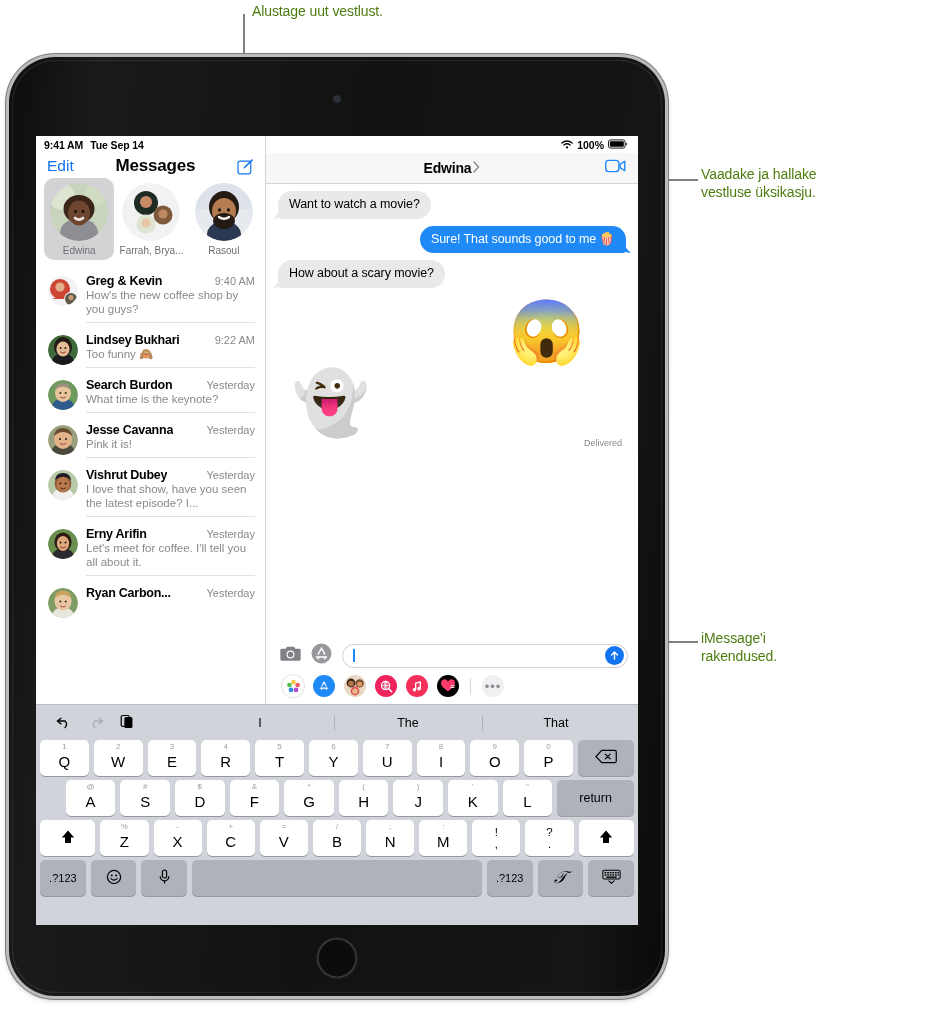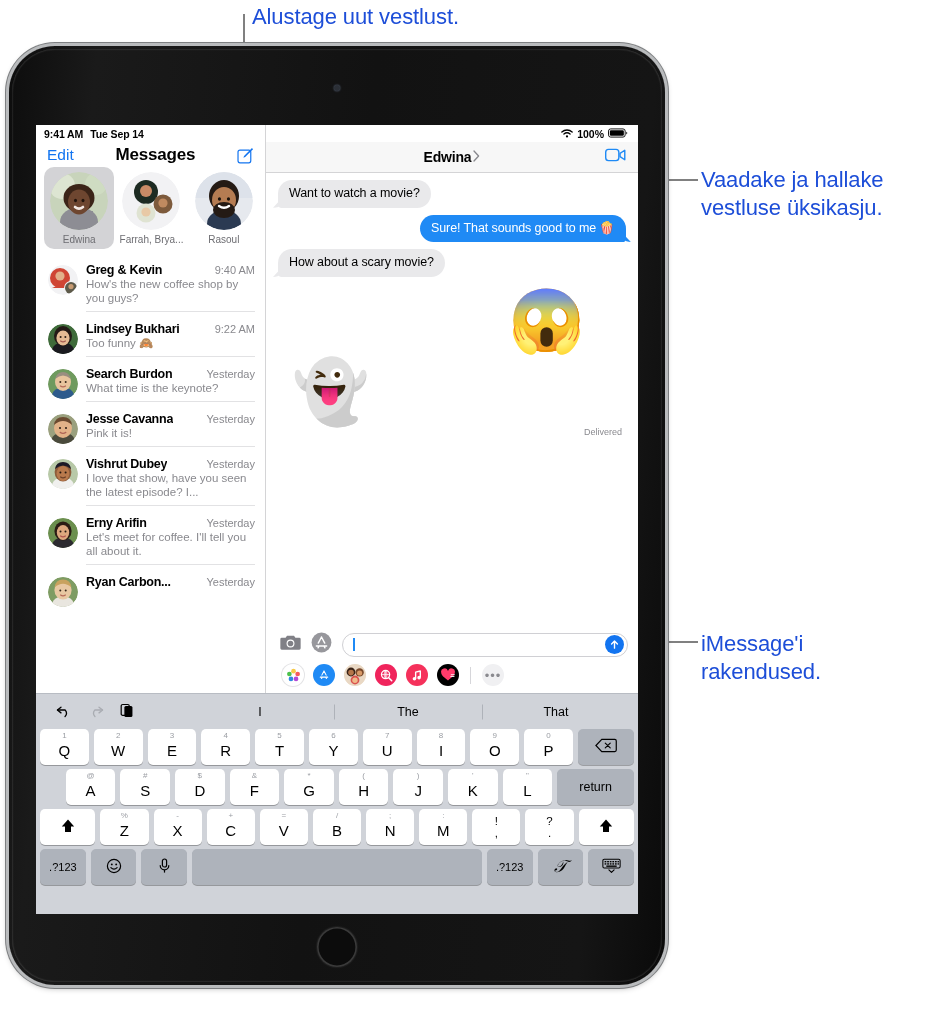--- a/index.html
+++ b/index.html
@@ -6,36 +6,36 @@
   body{
     width:950px;height:1016px;
     background:#ffffff;
     font-family:"Liberation Sans", sans-serif;
     overflow:hidden;
     position:relative;
   }
   
   .callout{
     position:absolute;
-    font-size:22px;
-    color:#1d4ed8;
+    font-size:14px;
+    color:#4d7c0f;
     line-height:1.28;
     white-space:pre-line;
     letter-spacing:-0.1px;
   }
   #callout-new{ left:252px; top:3px; }
   #callout-details{ left:701px; top:166px; }
   #callout-apps{ left:701px; top:630px; }
 
   .leader{ position:absolute; background:#808080; }
 
   
   #ipad{
     position:absolute;
-    left:9px; top:46px;
+    left:9px; top:57px;
     width:656px; height:939px;
     border-radius:46px;
     background:linear-gradient(95deg,#0d0d0d 0%,#1a1a1a 12%,#121212 50%,#151515 88%,#0a0a0a 100%);
     box-shadow:0 0 0 3px #b9bbbd, 0 0 0 4px #7d7f81, 0 2px 7px rgba(0,0,0,.45);
   }
   #ipad:before{
     content:"";position:absolute;inset:3px;border-radius:43px;
     box-shadow:inset 0 0 2px rgba(255,255,255,.30);
     pointer-events:none;
   }

